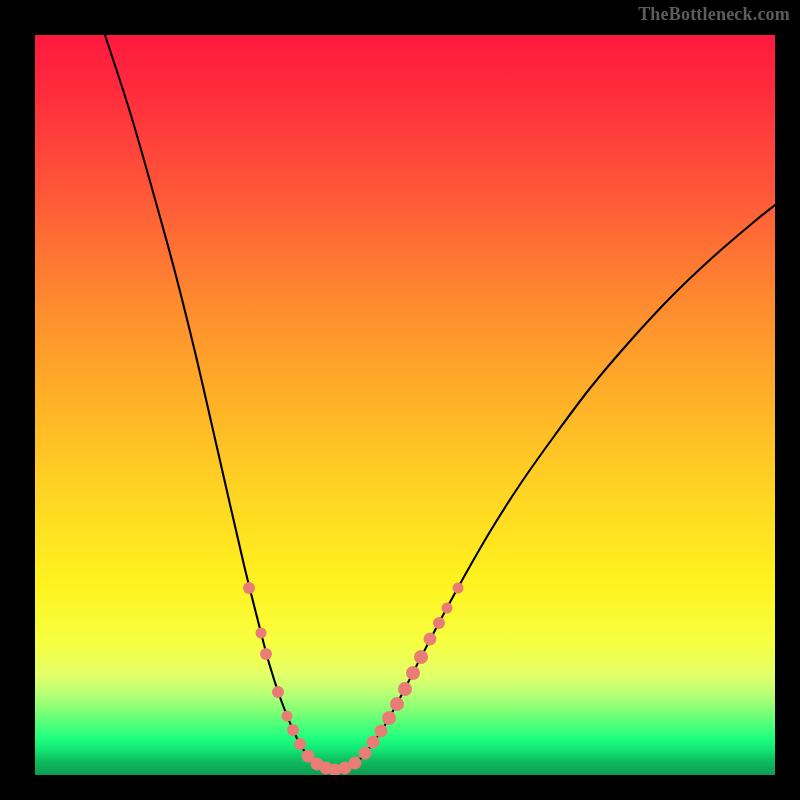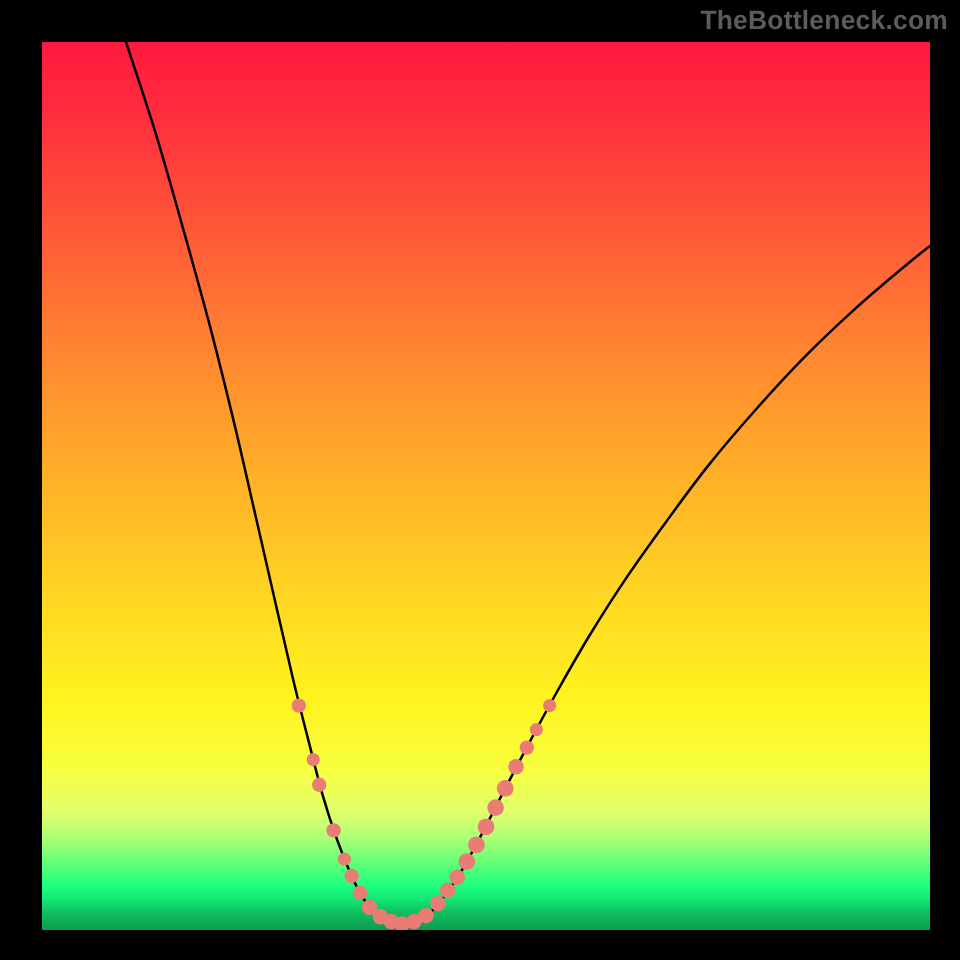--- a/index.html
+++ b/index.html
@@ -14,25 +14,26 @@
   .frame {
     position: relative;
     width: 800px;
     height: 800px;
     background: #000;
   }
   .attribution {
     position: absolute;
     top: 4px;
     right: 10px;
-    font-size: 22px;
+    font-size: 18px;
     font-weight: bold;
     color: #5c5c5c;
     letter-spacing: 0.2px;
     z-index: 5;
+    font-family: Liberation Serif, serif;
   }
   .plot-area {
     position: absolute;
     left: 35px;
     top: 35px;
     width: 740px;
     height: 740px;
     
     background: linear-gradient(
       to bottom,

